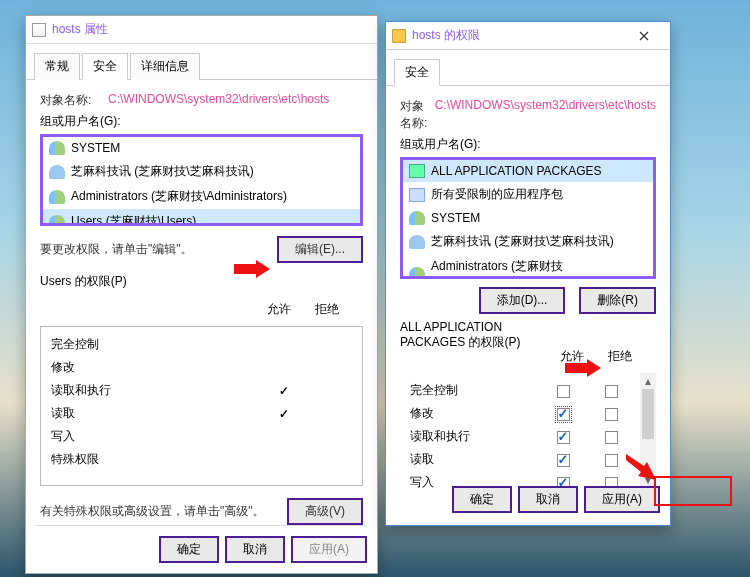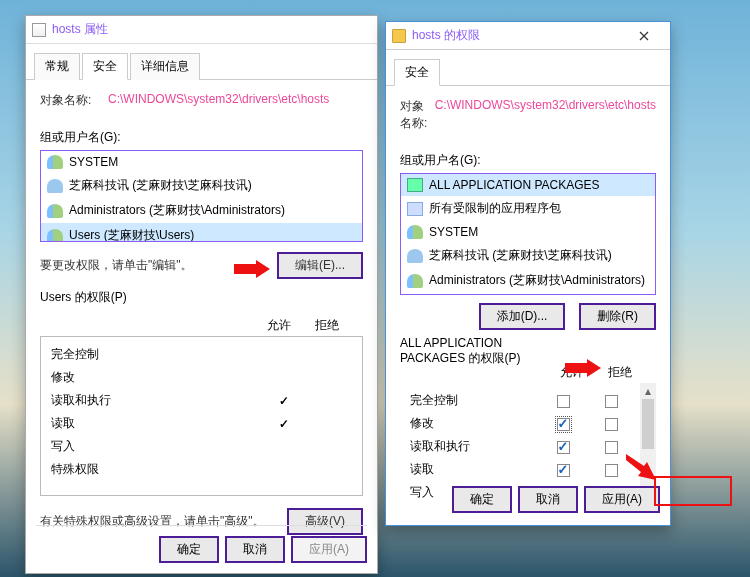--- a/index.html
+++ b/index.html
@@ -14,38 +14,38 @@
   .titlebar .ico { width:14px; height:14px; margin-right:6px; }
   .doc-ico { background:linear-gradient(#fff,#f0f0f0); border:1px solid #999; }
   .folder-ico { background:#f5c84c; border:1px solid #caa13a; border-radius:1px; }
   .titlebar .title { color:#8b5cf6; flex:1; }
   .closebtn { width:40px; height:20px; display:flex; align-items:center; justify-content:center; cursor:pointer; }
   .closebtn svg { width:10px; height:10px; }
   .tabs { display:flex; padding:8px 8px 0 8px; border-bottom:1px solid #ccc; }
   .tab { padding:4px 10px; border:1px solid #ccc; border-bottom:none; margin-right:2px; background:#fafafa; cursor:pointer; position:relative; top:1px; }
   .tab.active { background:#fff; border-bottom:1px solid #fff; }
   .body { padding:12px 14px; }
-  .row { display:flex; margin-bottom:20px; }
+  .row { display:flex; margin-bottom:4px; }
   .row .lab { width:68px; color:#333; }
   .row .val { flex:1; color:#ec4899; }
-  .listbox { border:1px solid #8b5cf6; background:#fff; height:92px; overflow:auto; }
+  .listbox { border:3px solid #8b5cf6; background:#fff; height:92px; overflow:auto; }
   #win2 .listbox { height:122px; }
   .li { display:flex; align-items:center; padding:4px 6px; gap:6px; }
   .li.sel { background:#cde8ff; }
   .uicon { width:16px; height:14px; flex-shrink:0; }
   .uicon.users { background:linear-gradient(to right,#7cc0ff 40%,#a0d080 40%); border-radius:50% 50% 2px 2px; }
   .uicon.user { background:#9cc7ef; border-radius:50% 50% 2px 2px; }
   .uicon.pkg { background:#6fa; border:1px solid #4a8; }
   .uicon.pkg2 { background:#cdf; border:1px solid #8ad; }
   .hint { color:#333; display:flex; align-items:center; justify-content:space-between; margin:10px 0; }
   .btn { padding:3px 16px; background:#e9e9e9; border:2px solid #4c1d95; cursor:pointer; min-width:60px; text-align:center; }
   .permhdr { display:flex; margin-top:8px; }
   .permhdr .c1 { flex:1; }
   .permhdr .c2,.permhdr .c3 { width:48px; text-align:left;margin-top:28px; }
-  .permbox { border:1px solid #bbb; margin-top:2px; height:160px; padding:6px 4px; overflow:auto; }
+  .permbox { border:1px solid #bbb; margin-top:8px; height:160px; padding:6px 4px; overflow:auto; }
   #win2 .permbox { border:none; border-right:1px solid #bbb; height:115px; padding-right:18px; position:relative; }
   .prow { display:flex; align-items:center; padding:3px 2px; }
   .prow .pn { flex:1; padding-left:4px; }
   .prow .cc { width:48px; text-align:center; }
   .ck { width:13px; height:13px; border:1px solid #888; display:inline-block; vertical-align:middle; position:relative; }
   .ck.on::after { content:"✓"; position:absolute; top:-3px; left:0; font-size:13px; font-weight:bold; }
   .ck.on.blue::after { color:#1a63b8; }
   .ck.dot { outline:1px dotted #555; outline-offset:1px; }
   .footer { position:absolute; bottom:10px; right:10px; left:10px; display:flex; justify-content:flex-end; gap:6px; border-top:1px solid #ddd; padding-top:10px; }
   #win2 .footer { border-top:none; padding-top:0; bottom:12px; }

